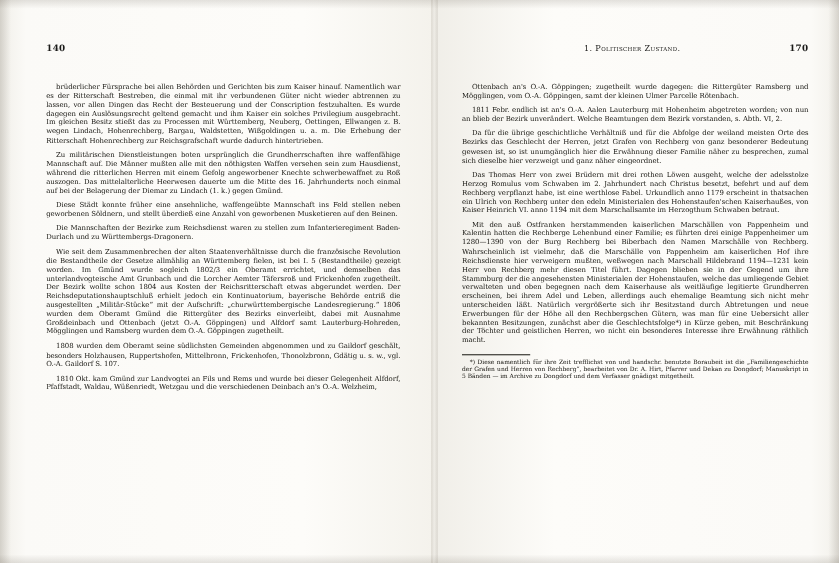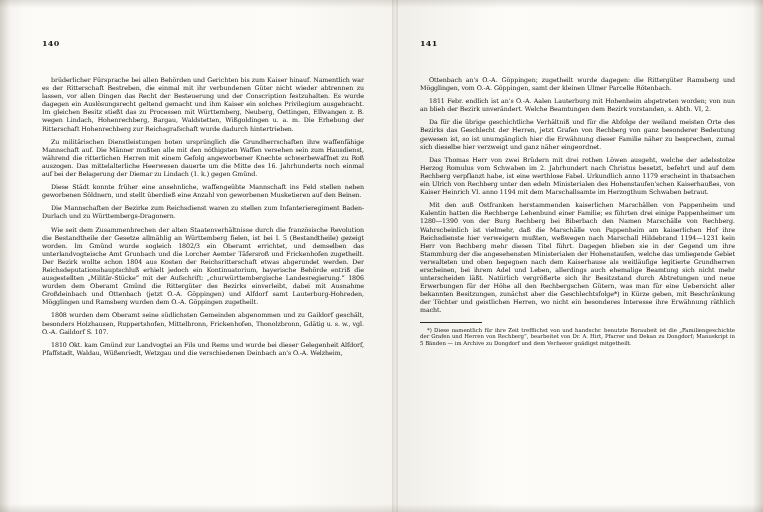--- a/index.html
+++ b/index.html
@@ -136,21 +136,22 @@
         <p class="para gap">1808 wurden dem Oberamt seine südlichsten Gemeinden abgenommen und zu Gaildorf geschält, besonders Holzhausen, Ruppertshofen, Mittelbronn, Frickenhofen, Thonolzbronn, Gdätig u. s. w., vgl. O.-A. Gaildorf S. 107.</p>
         <p class="para gap">1810 Okt. kam Gmünd zur Landvogtei an Fils und Rems und wurde bei dieser Gelegenheit Alfdorf, Pfaffstadt, Waldau, Wüßenriedt, Wetzgau und die verschiedenen Deinbach an's O.-A. Welzheim,</p>
       </div>
       <div class="edge edge-l"></div>
       <div class="edge-t"></div>
       <div class="edge-b"></div>
     </div>
 
     <div class="leaf leaf-right">
       <div class="runhead runhead-right">
-        <span class="folio">141</span>
+        <span class="title">1. Politischer Zustand.</span>
+        <span class="folio">170</span>
       </div>
       <div class="col">
         <p class="para">Ottenbach an's O.-A. Göppingen; zugetheilt wurde dagegen: die Rittergüter Ramsberg und Mögglingen, vom O.-A. Göppingen, samt der kleinen Ulmer Parcelle Rötenbach.</p>
         <p class="para gap">1811 Febr. endlich ist an's O.-A. Aalen Lauterburg mit Hohenheim abgetreten worden; von nun an blieb der Bezirk unverändert. Welche Beamtungen dem Bezirk vorstanden, s. Abth. VI, 2.</p>
         <p class="para gap">Da für die übrige geschichtliche Verhältniß und für die Abfolge der weiland meisten Orte des Bezirks das Geschlecht der Herren, jetzt Grafen von Rechberg von ganz besonderer Bedeutung gewesen ist, so ist unumgänglich hier die Erwähnung dieser Familie näher zu besprechen, zumal sich dieselbe hier verzweigt und ganz näher eingeordnet.</p>
         <p class="para gap">Das Thomas Herr von zwei Brüdern mit drei rothen Löwen ausgeht, welche der adelsstolze Herzog Romulus vom Schwaben im 2. Jahrhundert nach Christus besetzt, befehrt und auf dem Rechberg verpflanzt habe, ist eine werthlose Fabel. Urkundlich anno 1179 erscheint in thatsachen ein Ulrich von Rechberg unter den edeln Ministerialen des Hohenstaufen'schen Kaiserhaußes, von Kaiser Heinrich VI. anno 1194 mit dem Marschallsamte im Herzogthum Schwaben betraut.</p>
         <p class="para gap">Mit den auß Ostfranken herstammenden kaiserlichen Marschällen von Pappenheim und Kalentin hatten die Rechberge Lehenbund einer Familie; es führten drei einige Pappenheimer um 1280—1390 von der Burg Rechberg bei Biberbach den Namen Marschälle von Rechberg. Wahrscheinlich ist vielmehr, daß die Marschälle von Pappenheim am kaiserlichen Hof ihre Reichsdienste hier verweigern mußten, weßwegen nach Marschall Hildebrand 1194—1231 kein Herr von Rechberg mehr diesen Titel führt. Dagegen blieben sie in der Gegend um ihre Stammburg der die angesehensten Ministerialen der Hohenstaufen, welche das umliegende Gebiet verwalteten und oben begegnen nach dem Kaiserhause als weitläufige legitierte Grundherren erscheinen, bei ihrem Adel und Leben, allerdings auch ehemalige Beamtung sich nicht mehr unterscheiden läßt. Natürlich vergrößerte sich ihr Besitzstand durch Abtretungen und neue Erwerbungen für der Höhe all den Rechbergschen Gütern, was man für eine Uebersicht aller bekannten Besitzungen, zunächst aber die Geschlechtsfolge*) in Kürze geben, mit Beschränkung der Töchter und geistlichen Herren, wo nicht ein besonderes Interesse ihre Erwähnung räthlich macht.</p>
       </div>
       <div class="footnote-rule"></div>
       <p class="footnote">*) Diese namentlich für ihre Zeit trefflichst von und handschr. benutzte Boraubeit ist die „Familiengeschichte der Grafen und Herren von Rechberg“, bearbeitet von Dr. A. Hirt, Pfarrer und Dekan zu Dongdorf; Manuskript in 5 Bänden — im Archive zu Dongdorf und dem Verfasser gnädigst mitgetheilt.</p>

